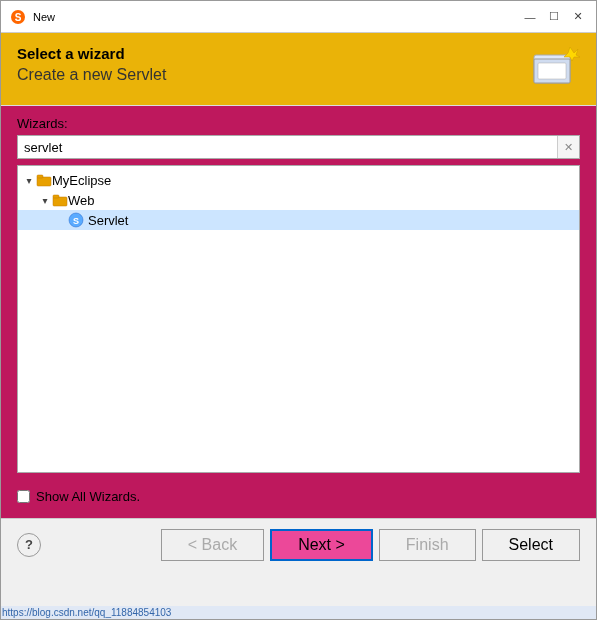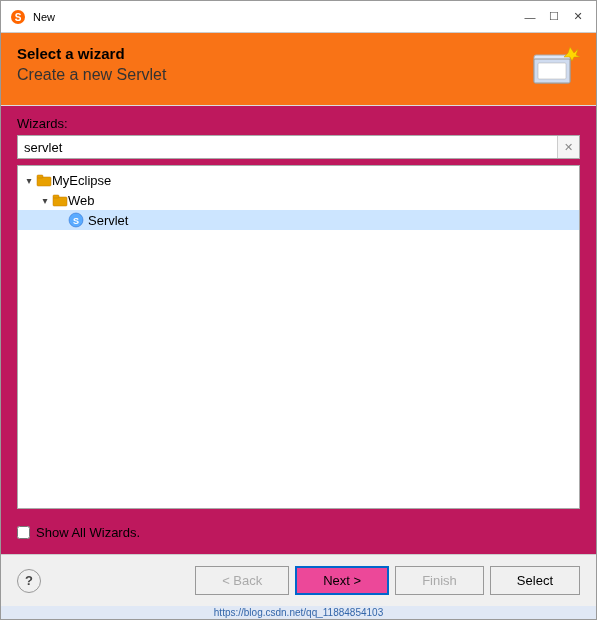--- a/index.html
+++ b/index.html
@@ -58,21 +58,21 @@
       cursor: pointer;
       display: flex;
       align-items: center;
       justify-content: center;
       font-size: 11px;
       color: #444;
     }
 
     
     .header-section {
-      background: #f97316;
+      background: #eab308;
       padding: 12px 16px;
       display: flex;
       align-items: flex-start;
       justify-content: space-between;
       border-bottom: 1px solid #ddd;
       flex-shrink: 0;
     }
     .header-texts {}
     .header-title {
       font-size: 15px;
@@ -214,45 +214,45 @@
       align-items: center;
       justify-content: center;
     }
     .spacer { flex: 1; }
     .footer-buttons {
       display: flex;
       gap: 6px;
     }
     .footer-btn {
       padding: 5px 26px;
-      font-size: 13px;
+      font-size: 16px;
       font-family: inherit;
       border: 1px solid #999;
       background: #f0f0f0;
       cursor: pointer;
       min-width: 70px;
     }
     .footer-btn.primary {
       border: 2px solid #0066cc;
       background: #ec4899;
       font-weight: normal;
     }
     .footer-btn:disabled {
       color: #aaa;
       cursor: default;
     }
 
     
     .watermark {
       background: #e0e8f5;
-      text-align: center;
       font-size: 10px;
       color: #3366aa;
       padding: 1px;
       flex-shrink: 0;
+      margin-top: 36px;
     }
   </style>
 </head>
 <body>
 
 <div class="window">
 
   <div class="title-bar">
     <div class="title-bar-icon">
 

